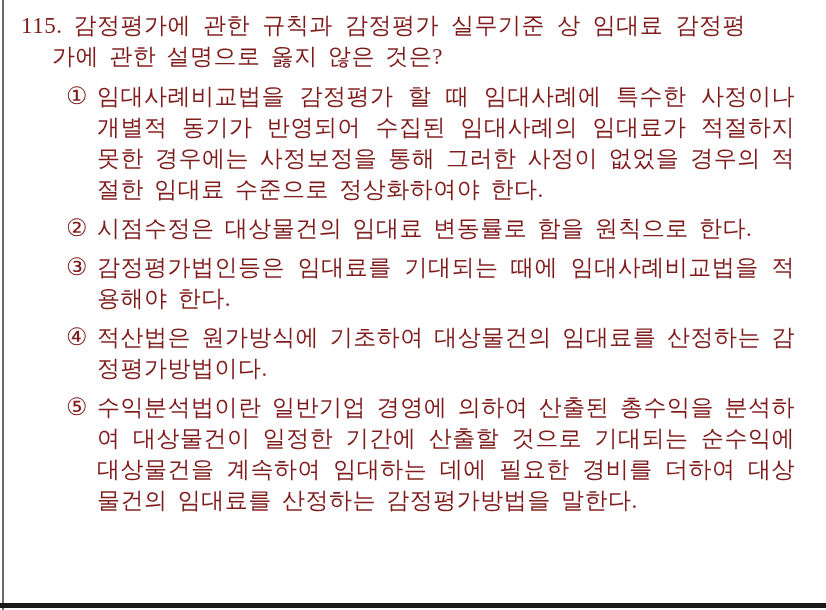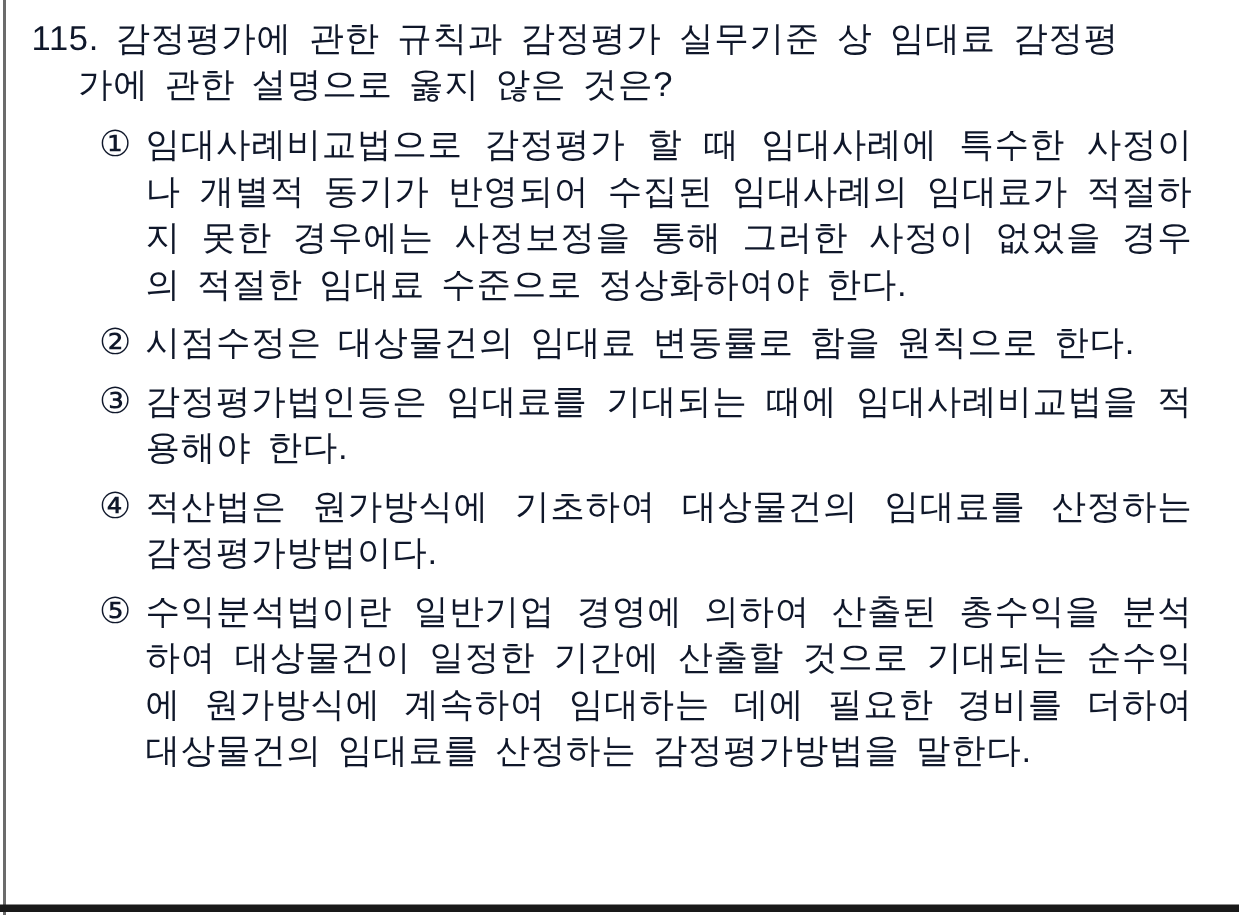--- a/index.html
+++ b/index.html
@@ -6,22 +6,22 @@
     margin: 0;
     padding: 0;
     background: #ffffff;
   }
   .page {
     position: relative;
     width: 826px;
     height: 610px;
     background: #ffffff;
     overflow: hidden;
-    font-family: Liberation Sans, sans-serif;
-    color: #0f172a;
+    font-family: Liberation Serif, serif;
+    color: #7f1d1d;
     font-size: 23px;
     line-height: 31px;
     letter-spacing: 0.5px;
     word-spacing: 4px;
     box-sizing: border-box;
   }
   .left-rule {
     position: absolute;
     left: 2px;
     top: 0;
@@ -87,34 +87,34 @@
   <div class="left-rule"></div>
   <div class="bottom-rule"></div>
 
   <div class="content">
 
     <p class="question"><span class="q-num">115.</span><span class="q-text">감정평가에 관한 규칙과 감정평가 실무기준 상 임대료 감정평가에 관한 설명으로 옳지 않은 것은?</span></p>
 
     <ul class="choices">
       <li class="choice">
         <span class="choice-marker">①</span>
-        <span class="choice-text">임대사례비교법으로 감정평가 할 때 임대사례에 특수한 사정이나 개별적 동기가 반영되어 수집된 임대사례의 임대료가 적절하지 못한 경우에는 사정보정을 통해 그러한 사정이 없었을 경우의 적절한 임대료 수준으로 정상화하여야 한다.</span>
+        <span class="choice-text">임대사례비교법을 감정평가 할 때 임대사례에 특수한 사정이나 개별적 동기가 반영되어 수집된 임대사례의 임대료가 적절하지 못한 경우에는 사정보정을 통해 그러한 사정이 없었을 경우의 적절한 임대료 수준으로 정상화하여야 한다.</span>
       </li>
       <li class="choice">
         <span class="choice-marker">②</span>
         <span class="choice-text">시점수정은 대상물건의 임대료 변동률로 함을 원칙으로 한다.</span>
       </li>
       <li class="choice">
         <span class="choice-marker">③</span>
         <span class="choice-text">감정평가법인등은 임대료를 기대되는 때에 임대사례비교법을 적용해야 한다.</span>
       </li>
       <li class="choice">
         <span class="choice-marker">④</span>
         <span class="choice-text">적산법은 원가방식에 기초하여 대상물건의 임대료를 산정하는 감정평가방법이다.</span>
       </li>
       <li class="choice">
         <span class="choice-marker">⑤</span>
-        <span class="choice-text">수익분석법이란 일반기업 경영에 의하여 산출된 총수익을 분석하여 대상물건이 일정한 기간에 산출할 것으로 기대되는 순수익에 원가방식에 계속하여 임대하는 데에 필요한 경비를 더하여 대상물건의 임대료를 산정하는 감정평가방법을 말한다.</span>
+        <span class="choice-text">수익분석법이란 일반기업 경영에 의하여 산출된 총수익을 분석하여 대상물건이 일정한 기간에 산출할 것으로 기대되는 순수익에 대상물건을 계속하여 임대하는 데에 필요한 경비를 더하여 대상물건의 임대료를 산정하는 감정평가방법을 말한다.</span>
       </li>
     </ul>
 
   </div>
 </div>
 
 </body></html>

